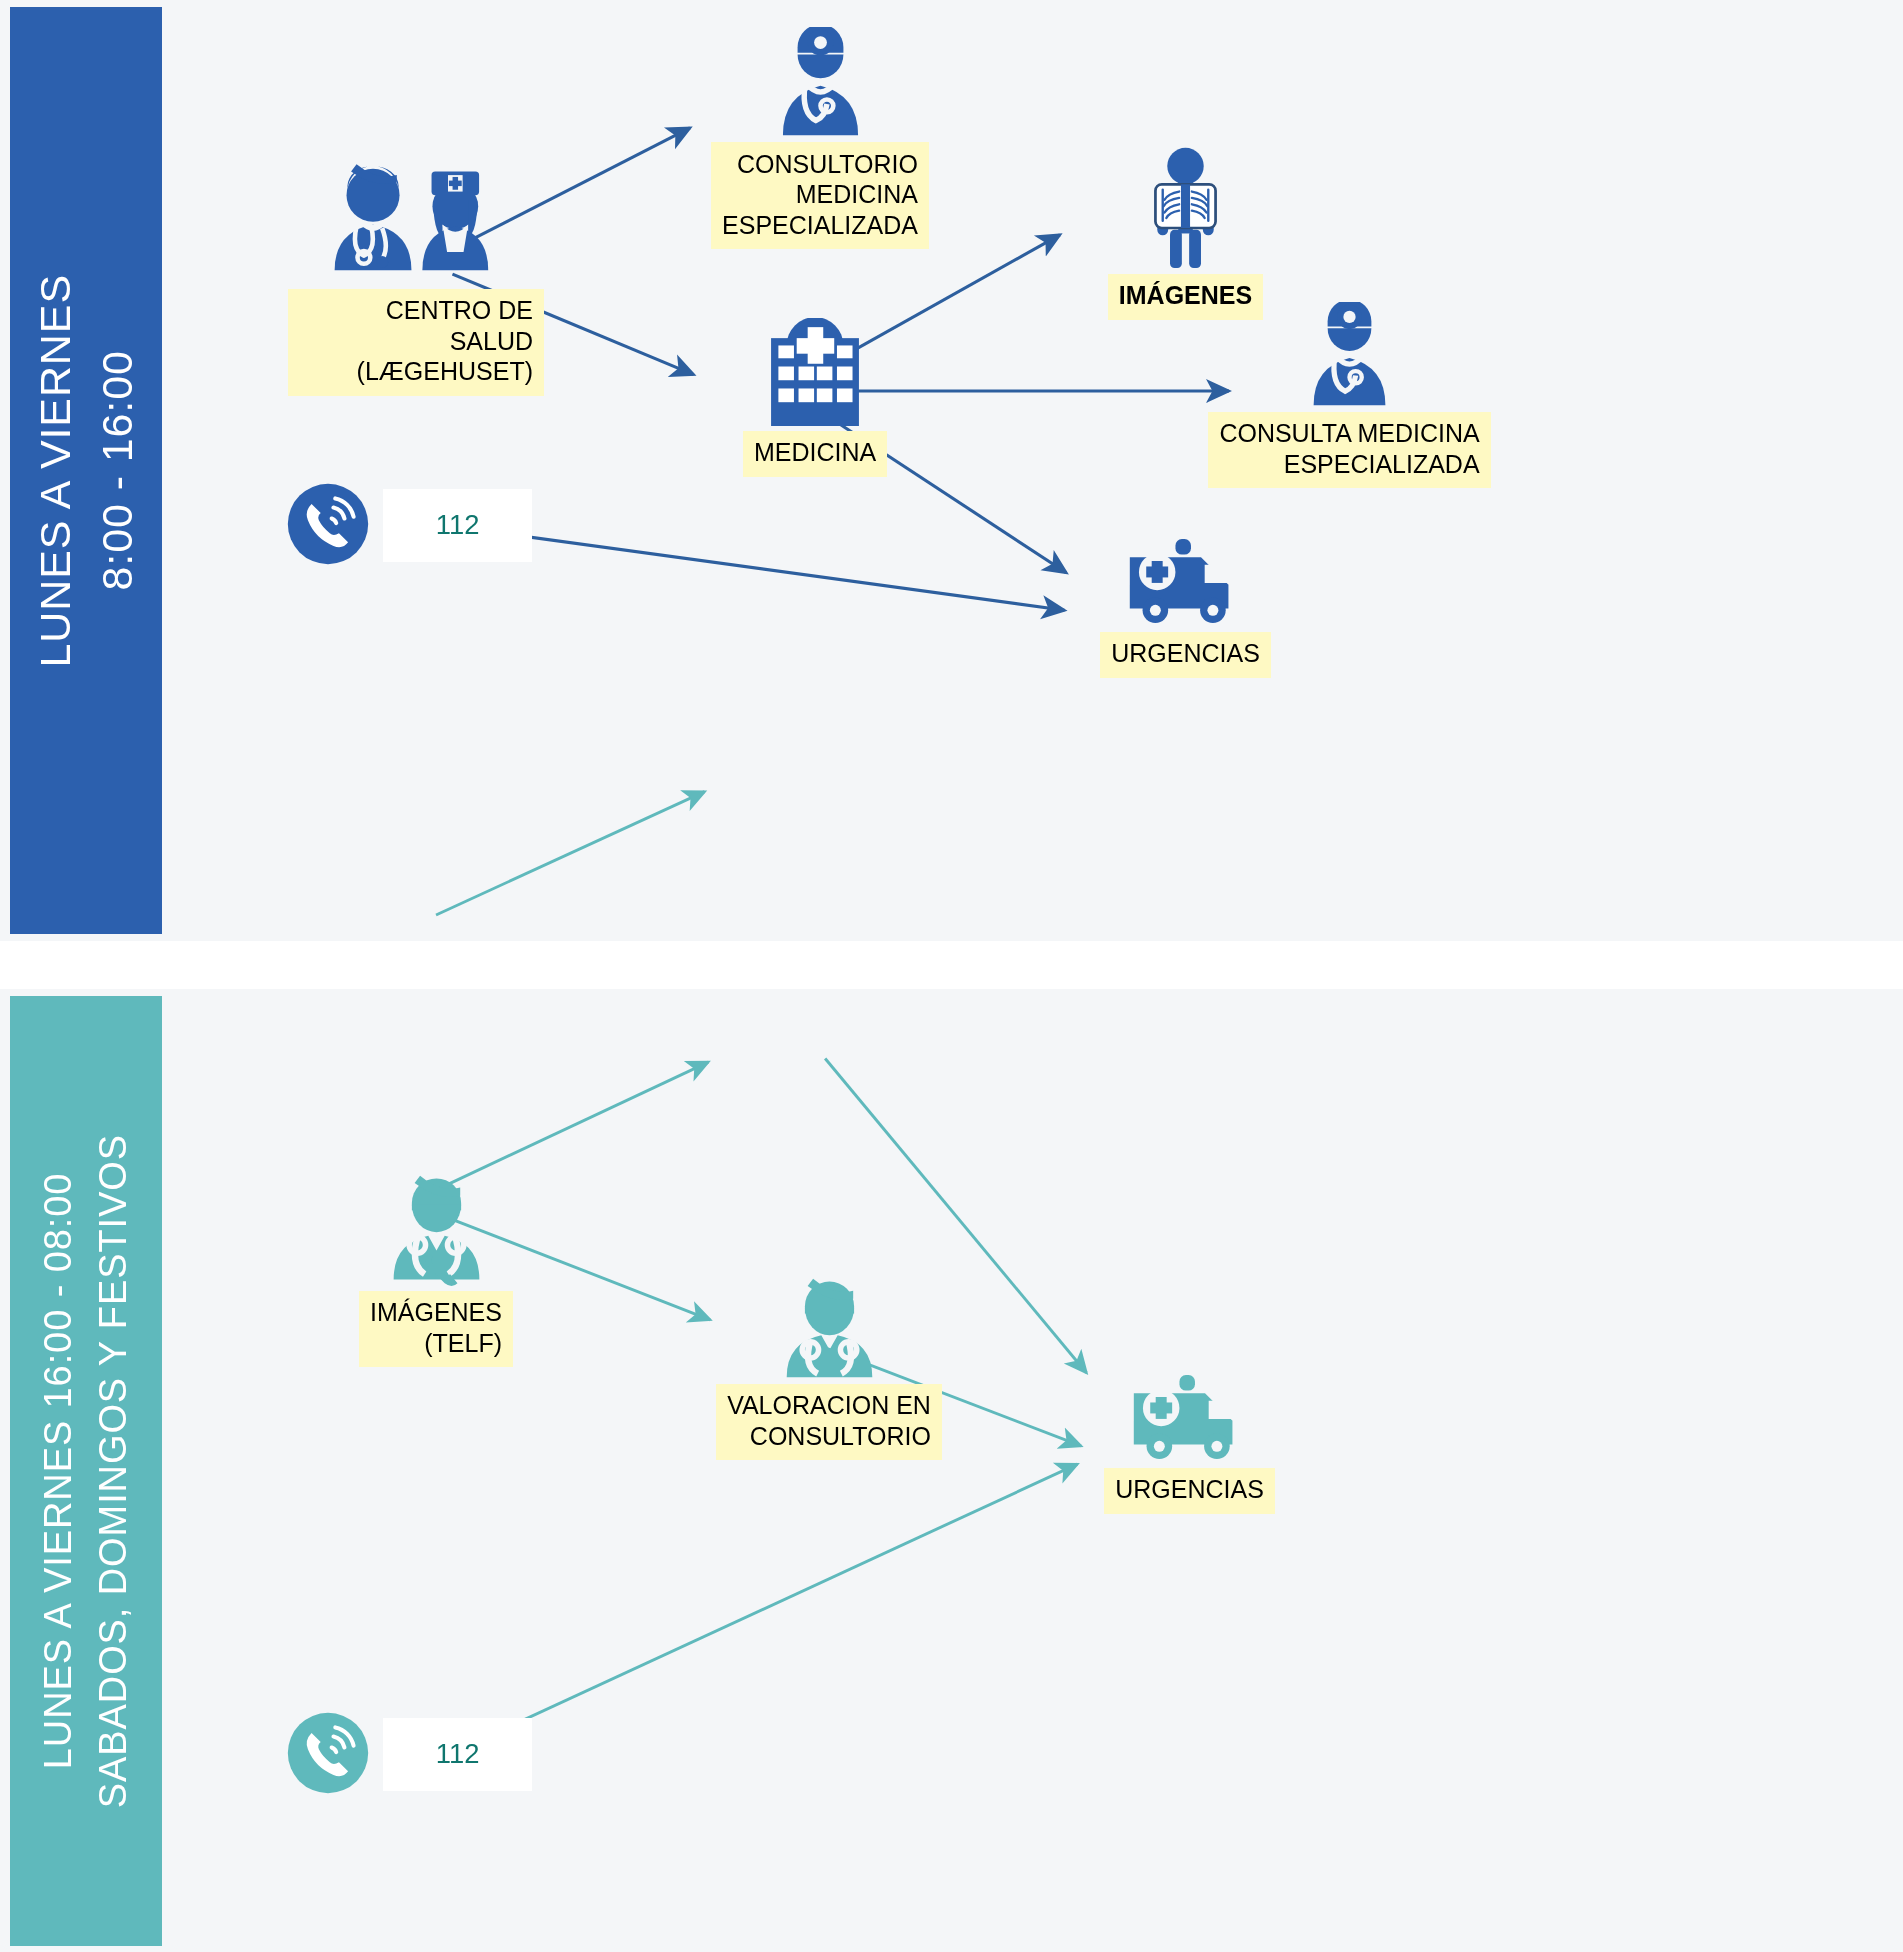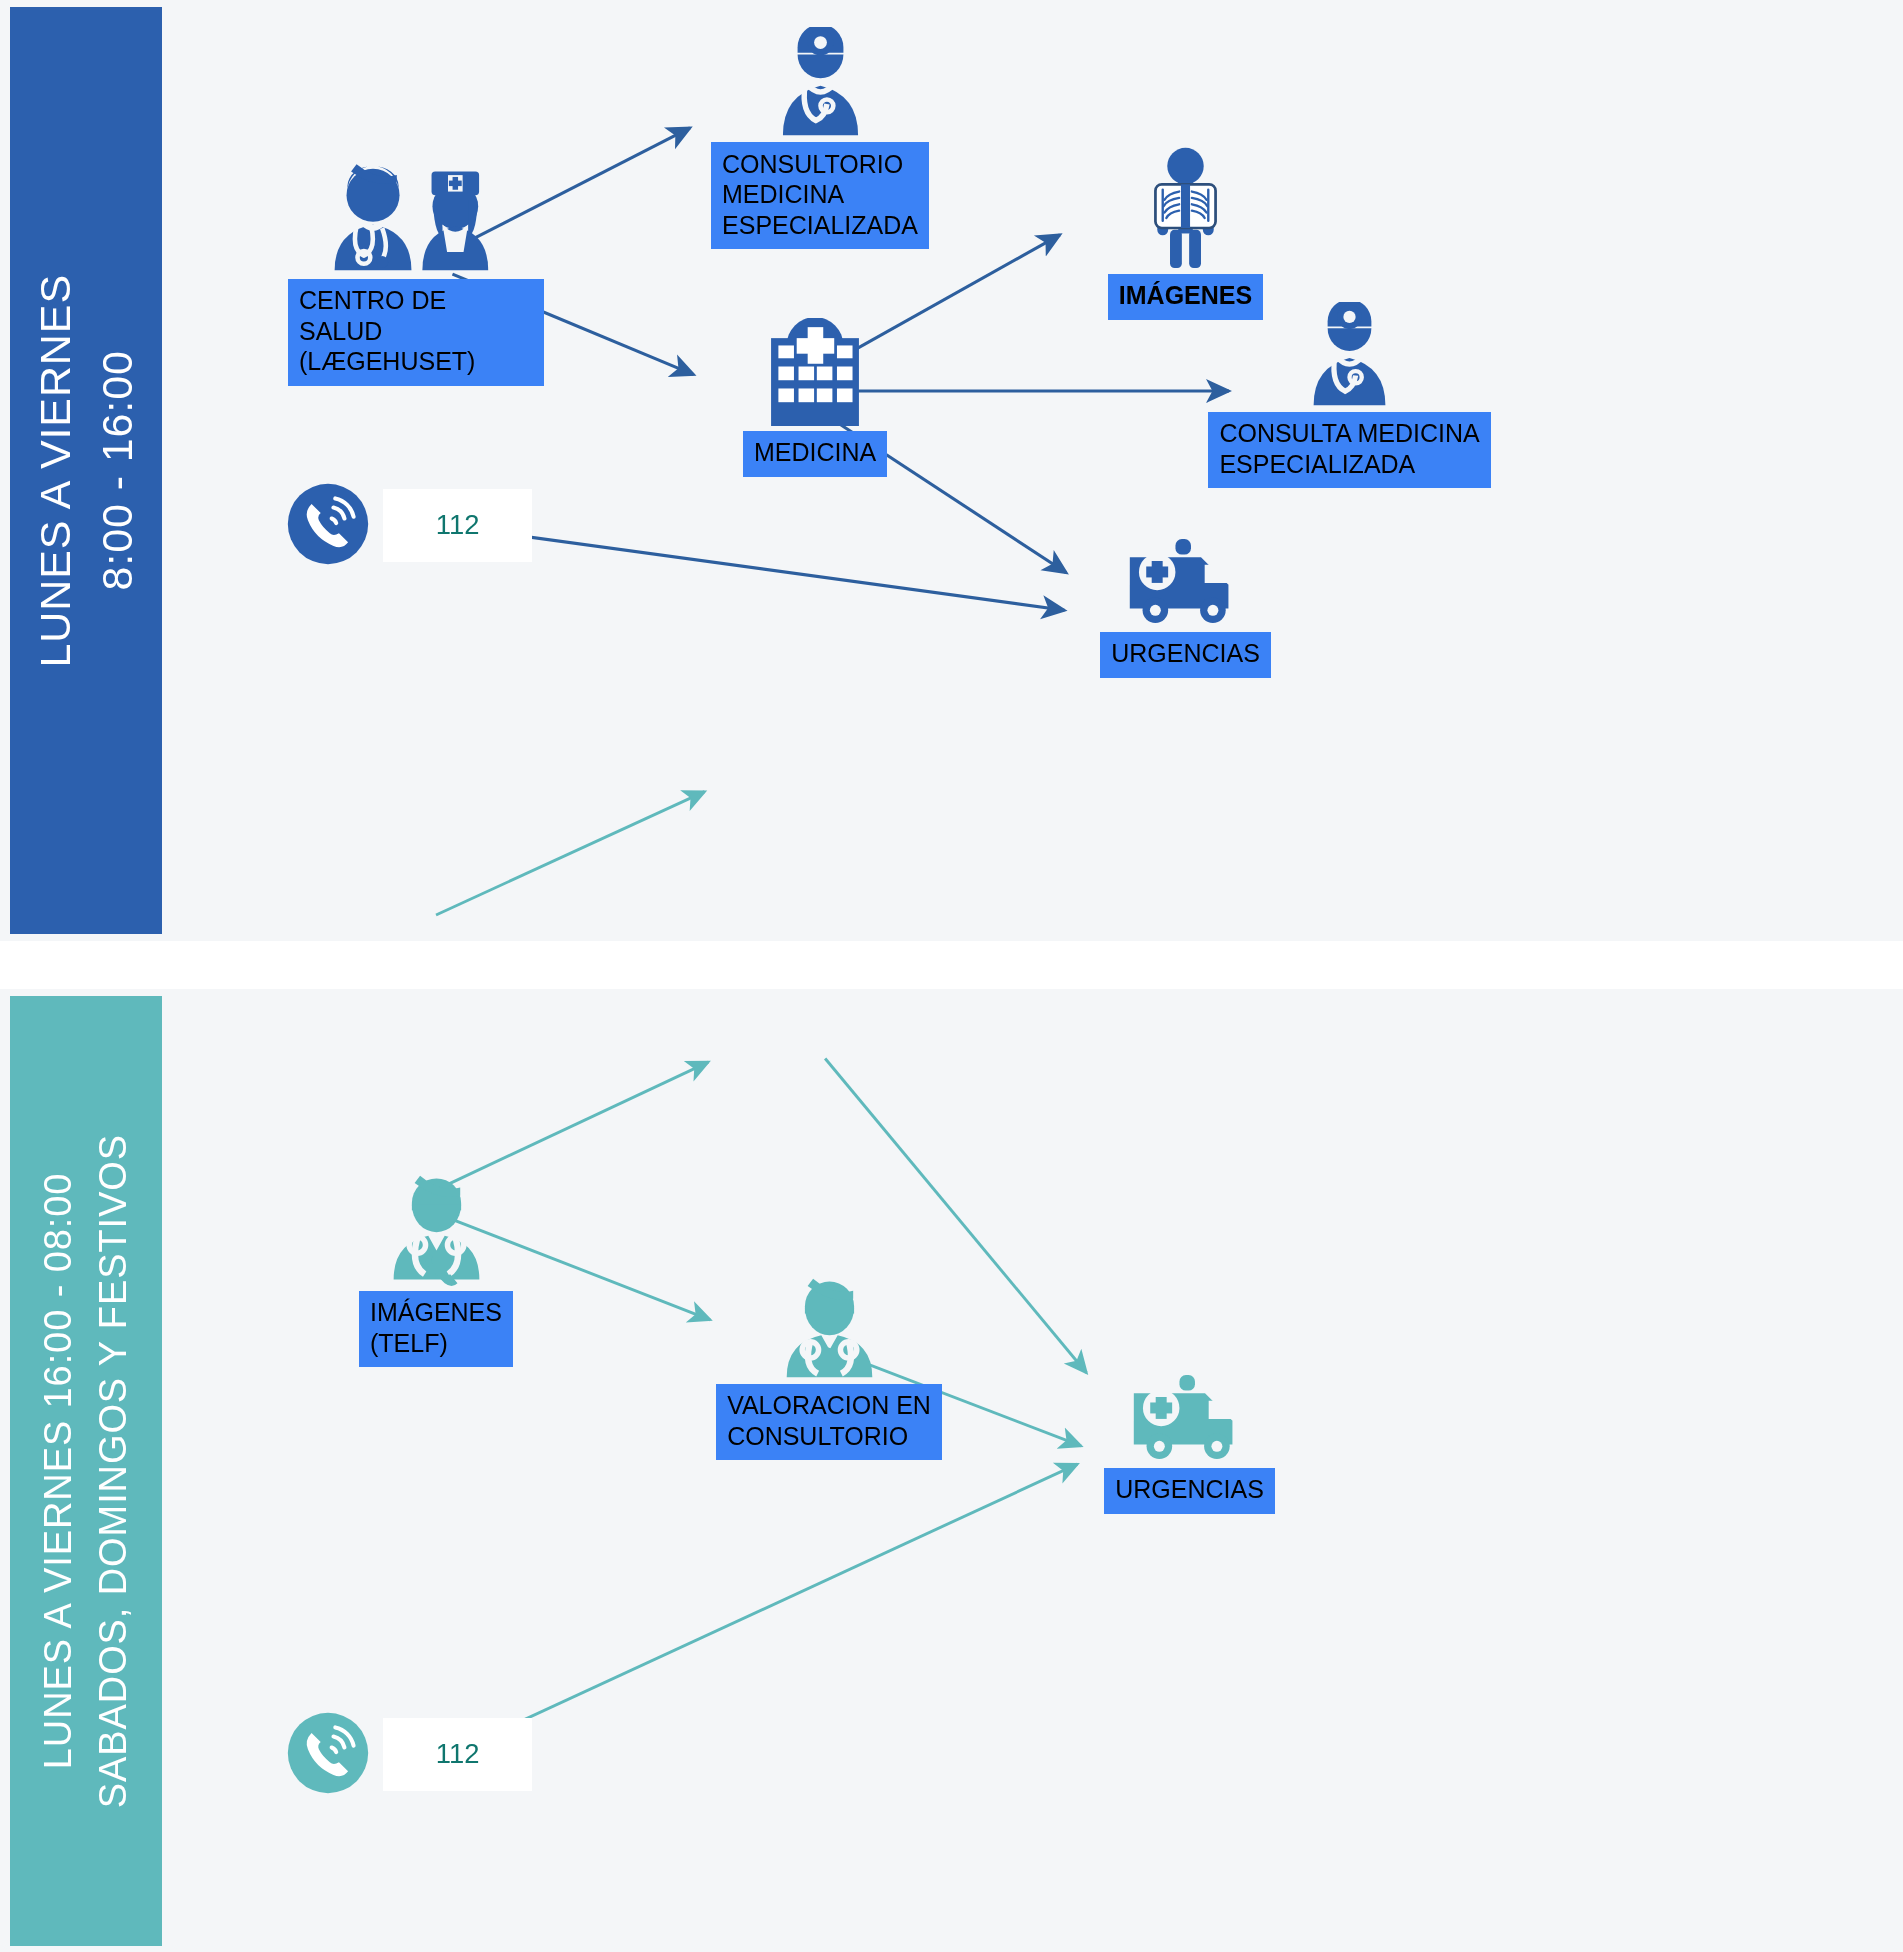--- a/index.html
+++ b/index.html
@@ -24,22 +24,22 @@
     font-size:43px;font-weight:400;white-space:pre-line;
   }
   #band-night .band-text{font-size:38px;}
 
   .canvas{position:absolute;left:162px;top:0;right:0;bottom:0;}
   svg.edges{position:absolute;left:0;top:0;width:100%;height:100%;overflow:visible;}
 
   .node{position:absolute;display:flex;flex-direction:column;align-items:center;}
   .node .icon{display:block;}
   .node .caption{
-    background:#3b82f6;color:#000000;font-size:25px;line-height:1.22;
-    text-align:left;padding:6.4px 11px 9.1px 11px;white-space:pre-line;
+    background:#fef9c3;color:#000000;font-size:25px;line-height:1.22;
+    text-align:right;padding:6.4px 11px 9.1px 11px;white-space:pre-line;
     margin-top:1.8px;
   }
   .phone-node{position:absolute;display:flex;flex-direction:row;align-items:center;}
   .phone-node .caption{
     background:#ffffff;color:#0f766e;font-size:27.4px;line-height:1.2;
     text-align:center;padding:20px 53px;margin-left:12.8px;
   }
 </style>
 </head>
 <body>
@@ -65,21 +65,21 @@
 
       <line x1="728" y1="400" x2="983" y2="257" stroke="#2d5f9e" stroke-width="3.4" marker-end="url(#ah-blue)"></line>
 
       <line x1="728" y1="428" x2="1168" y2="428" stroke="#2d5f9e" stroke-width="3.4" marker-end="url(#ah-blue)"></line>
 
       <line x1="728" y1="455" x2="990" y2="627" stroke="#2d5f9e" stroke-width="3.4" marker-end="url(#ah-blue)"></line>
 
       <line x1="330" y1="578" x2="988" y2="668" stroke="#2d5f9e" stroke-width="3.4" marker-end="url(#ah-blue)"></line>
     </svg>
 
-    <div class="node" style="left:126px;top:164px;width:256px;">
+    <div class="node" style="left:126px;top:164px;width:256px;gap:10px;">
       <span class="icon">
         <svg width="192" height="110" viewBox="0 0 210 120">
           <g fill="#2c60ae">
             <circle cx="58" cy="34" r="29"></circle>
             <path d="M30 30 a28 28 0 0 1 56 0 l0 -6 a28 22 0 0 0 -56 0 z"></path>
             <path d="M34 8 q24 18 50 12 l0 -8 q-22 6 -44 -12 z"></path>
             <path d="M16 116 q0 -42 42 -50 q42 8 42 50 z"></path>
             <path d="M44 66 q14 14 28 0 l-6 -4 q-8 8 -16 0 z" fill="#f4f6f8"></path>
             <path d="M40 68 q-6 26 8 32 q14 -6 8 -32" fill="none" stroke="#f4f6f8" stroke-width="5"></path>
             <circle cx="48" cy="102" r="7" fill="none" stroke="#f4f6f8" stroke-width="5"></circle>

